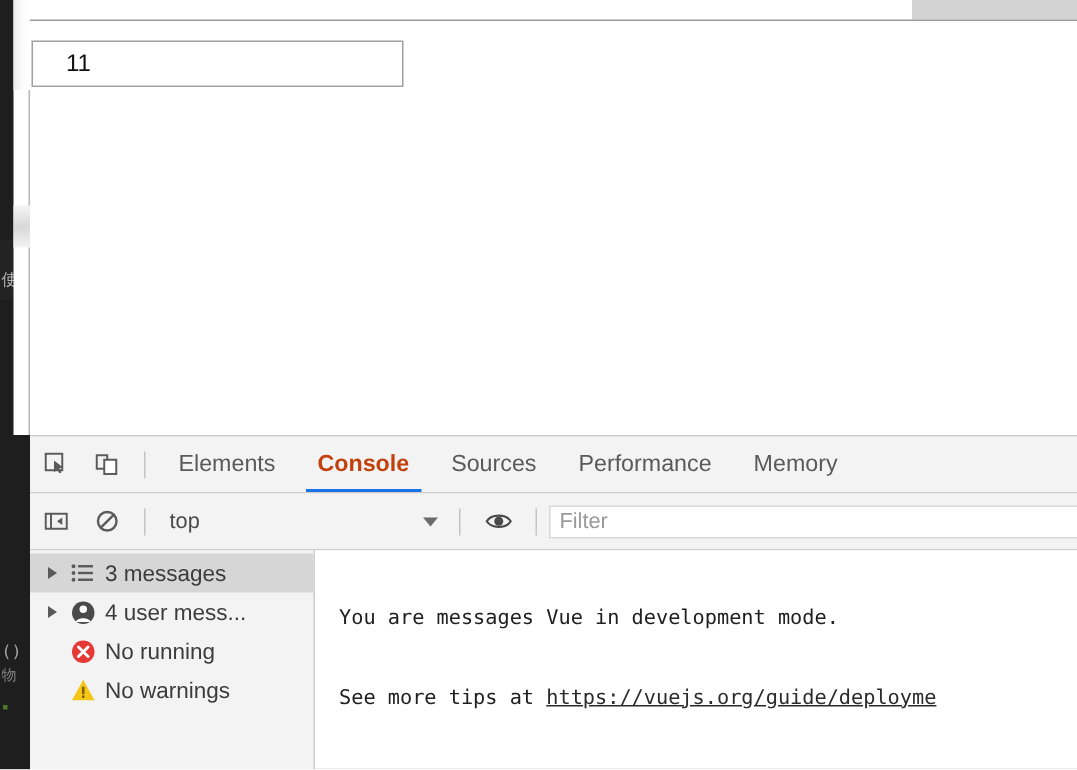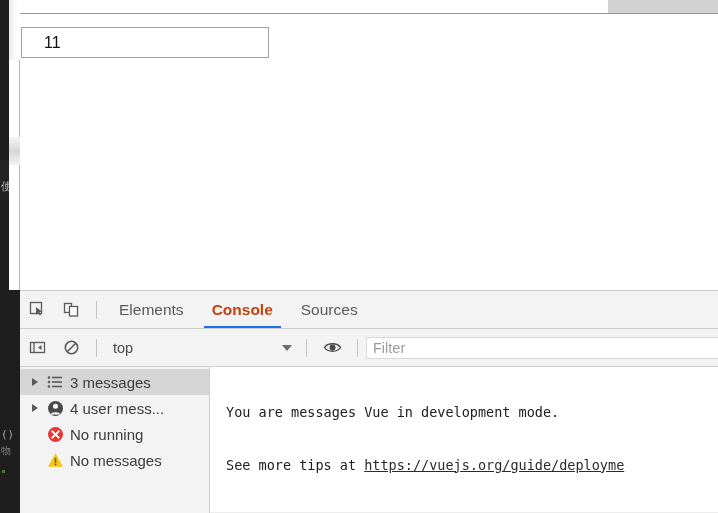--- a/index.html
+++ b/index.html
@@ -319,20 +319,22 @@
         <svg width="17" height="17" viewBox="0 0 17 17">
           <rect x="1.5" y="2.5" width="7" height="9" fill="none" stroke="#5a5a5a" stroke-width="1.3"></rect>
           <rect x="6.5" y="5.5" width="8" height="9.5" fill="#ffffff" stroke="#5a5a5a" stroke-width="1.3"></rect>
         </svg>
       </div>
       <div class="dt-sep"></div>
       <div class="dt-tabs">
         <div class="dt-tab">Elements</div>
         <div class="dt-tab active">Console</div>
         <div class="dt-tab">Sources</div>
+        <div class="dt-tab">Performance</div>
+        <div class="dt-tab">Memory</div>
       </div>
     </div>
 
     <div class="dt-filterbar">
       <div class="dt-icon-btn">
         <svg width="17" height="17" viewBox="0 0 17 17">
           <rect x="1.5" y="3.5" width="14" height="10" fill="none" stroke="#5a5a5a" stroke-width="1.3"></rect>
           <line x1="5" y1="3.5" x2="5" y2="13.5" stroke="#5a5a5a" stroke-width="1.3"></line>
           <path d="M12.5 6 L9 8.5 L12.5 11 Z" fill="#5a5a5a"></path>
         </svg>
@@ -412,21 +414,21 @@
           <span class="cs-twisty empty">
               <i></i>
             </span>
           <span class="cs-icon">
             <svg width="17" height="17" viewBox="0 0 17 17">
               <path d="M8.5 1.2 L16 14.8 L1 14.8 Z" fill="#f5c518"></path>
               <rect x="7.7" y="5.8" width="1.6" height="5" fill="#7a5d00"></rect>
               <rect x="7.7" y="11.6" width="1.6" height="1.7" fill="#7a5d00"></rect>
             </svg>
           </span>
-          <span class="cs-label">No messages</span>
+          <span class="cs-label">No warnings</span>
         </div>
 
       </div>
 
       <div class="console-messages">
 
         <div class="msg">
           <span class="line">You are messages Vue in development mode.</span>
           <span class="line"><span>See more tips at </span><a class="ext-link" href="#">https://vuejs.org/guide/deployme</a></span>
         </div>

